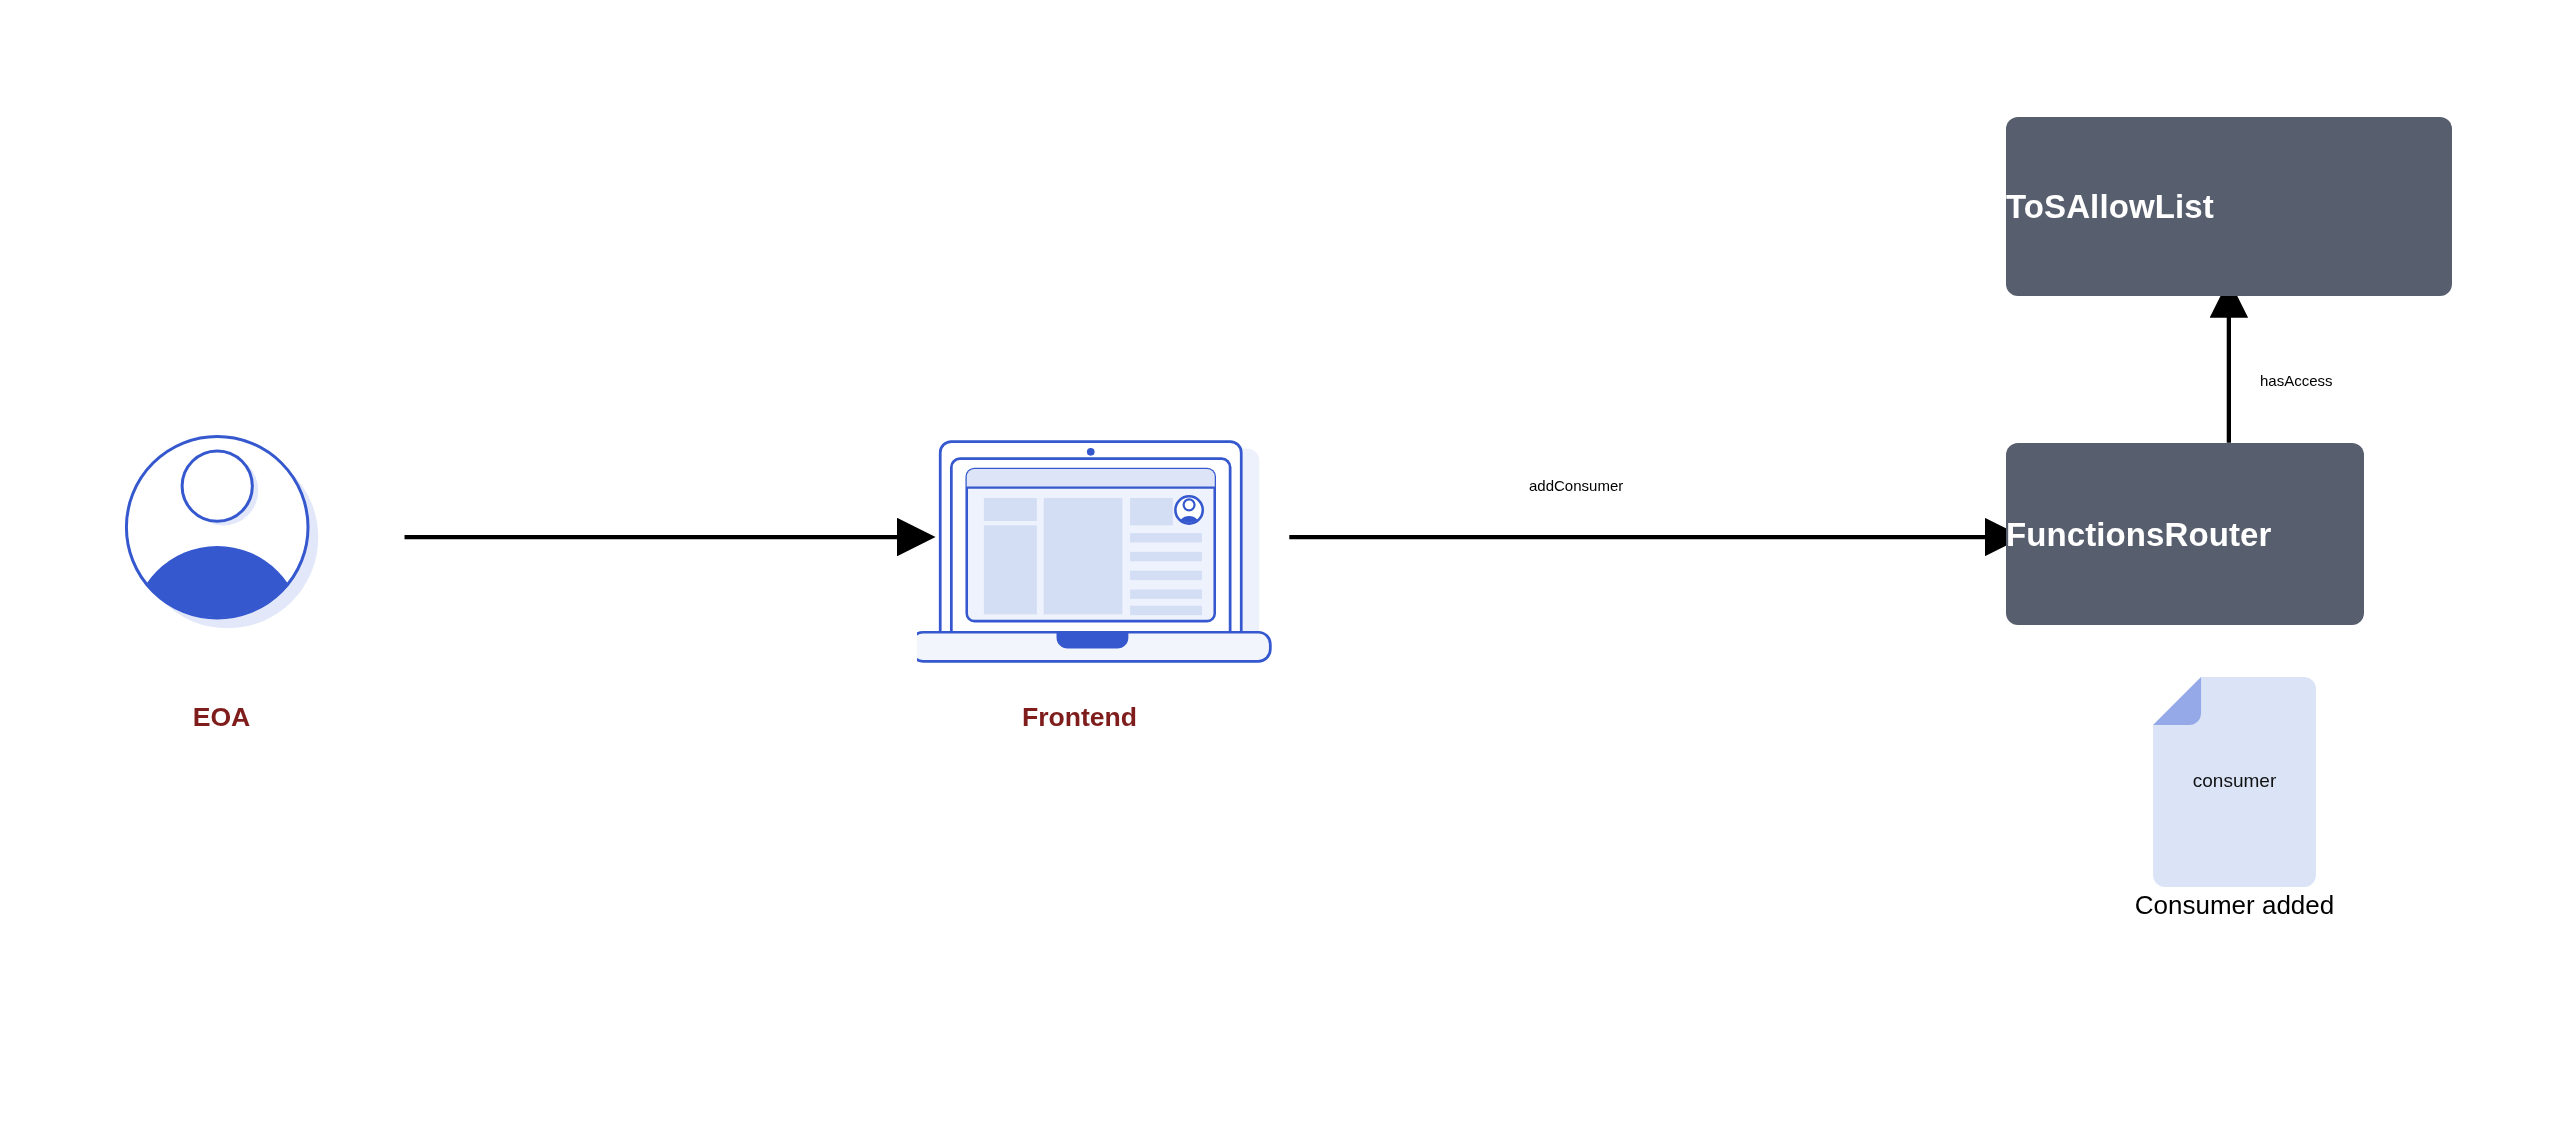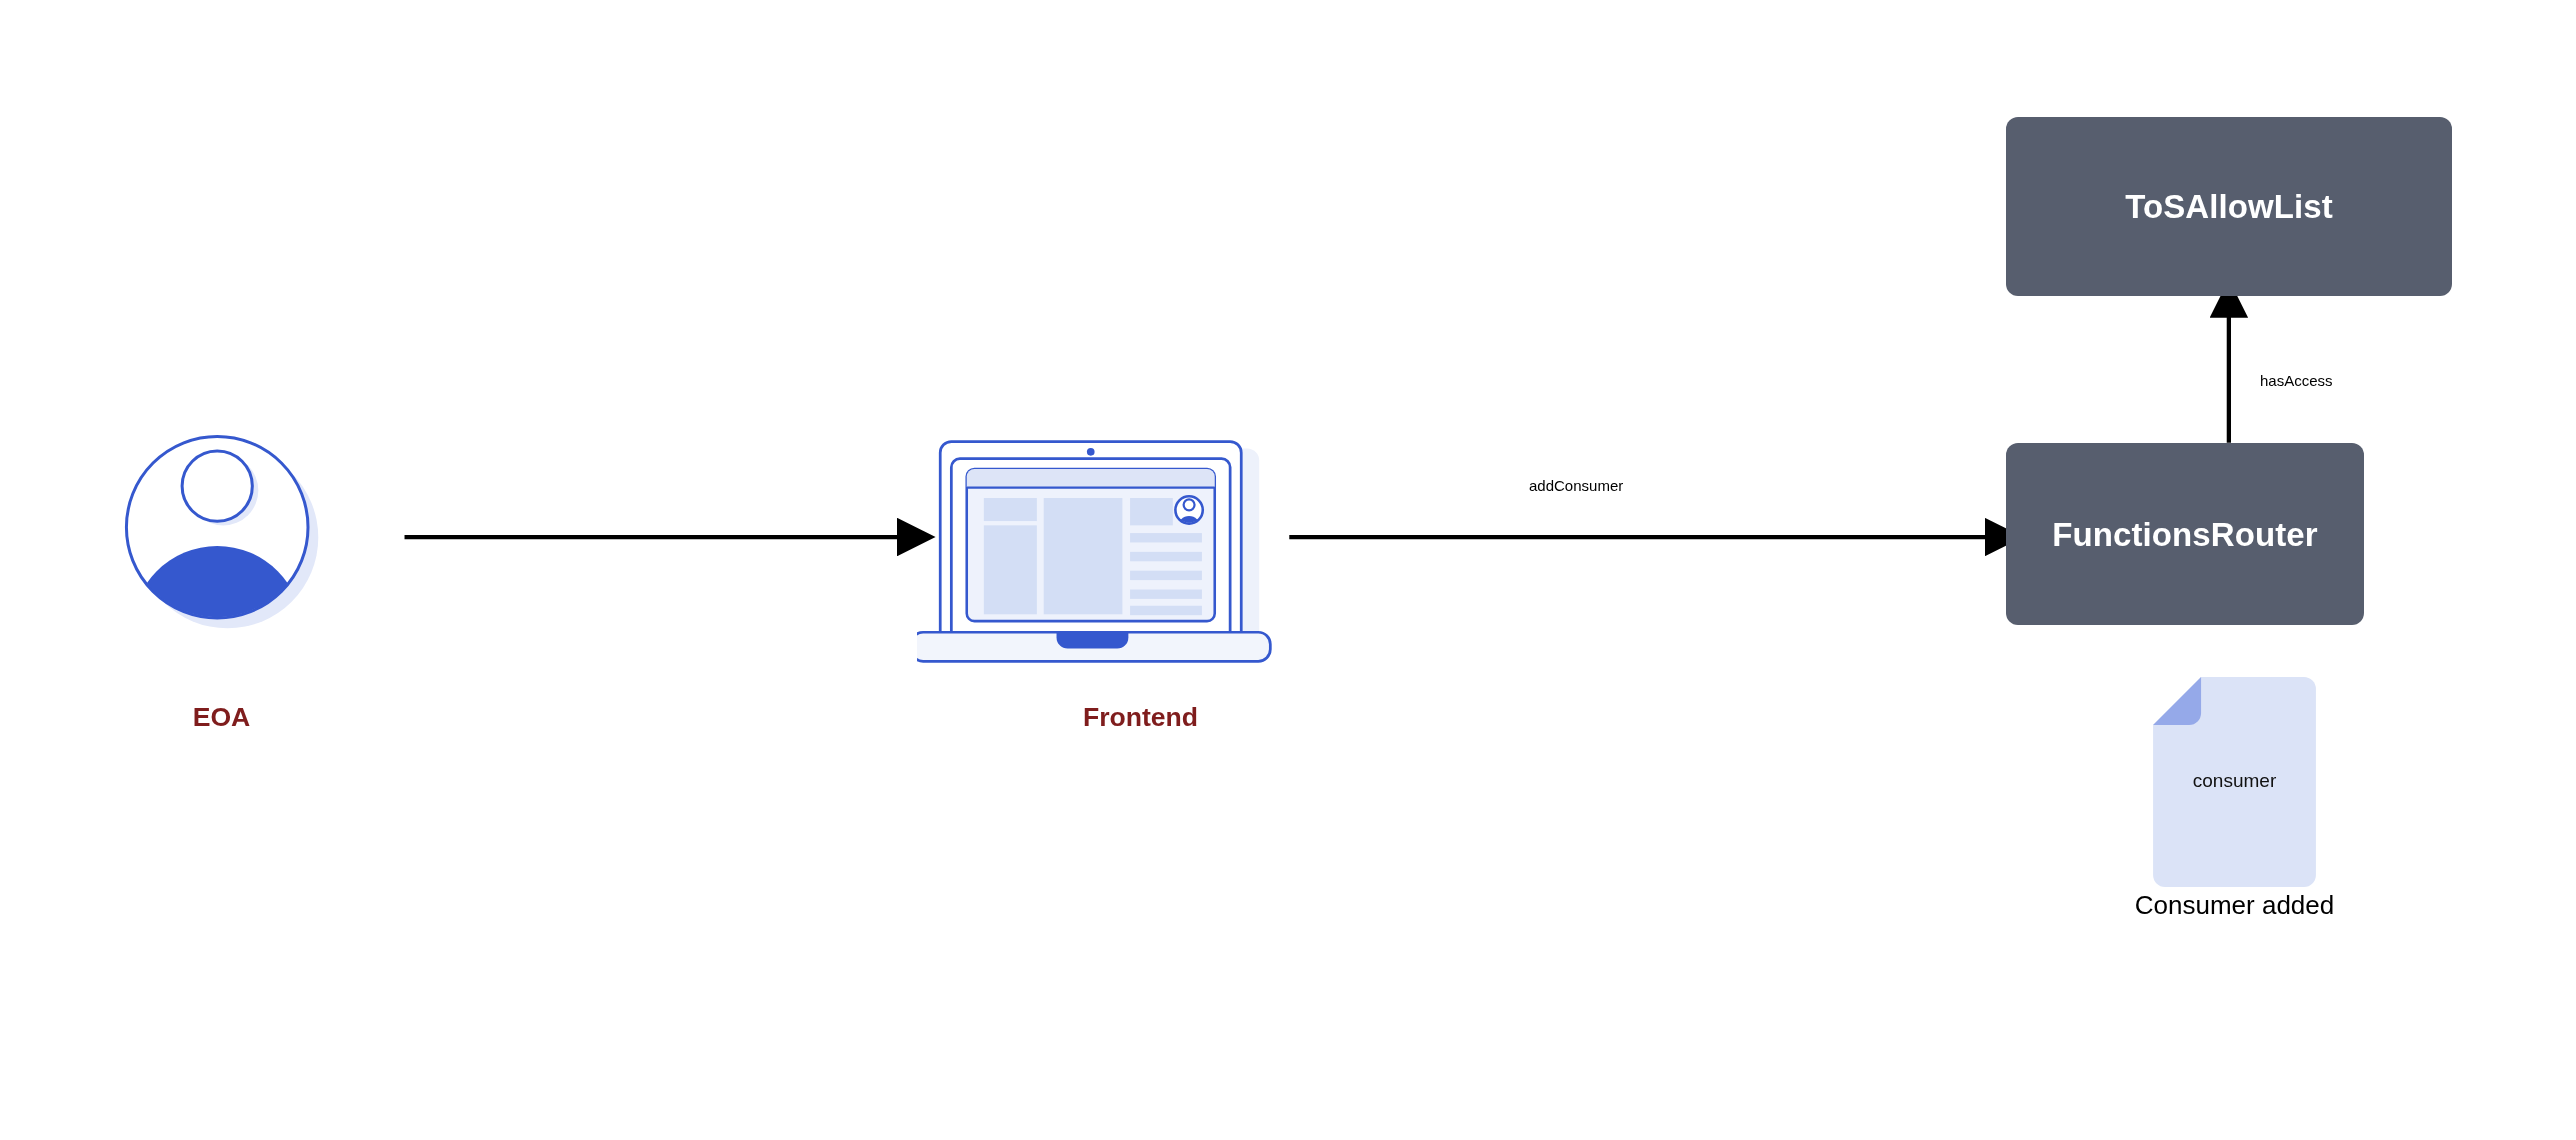--- a/index.html
+++ b/index.html
@@ -23,21 +23,21 @@
   
   .abs { position: absolute; }
 
   
   .contract-box {
     position: absolute;
     background: #575E6E;
     border-radius: 12px;
     display: flex;
     align-items: center;
-    justify-content: center;
+    justify-content: flex-start;
     box-sizing: border-box;
   }
   .contract-box .contract-label {
     color: #ffffff;
     font-size: 33px;
     font-weight: bold;
     letter-spacing: 0.1px;
     line-height: 1;
     white-space: nowrap;
   }
@@ -172,21 +172,21 @@
         <circle cx="318" cy="84" r="6.4" fill="#ffffff" stroke="#3558CE" stroke-width="2.6"></circle>
       </g>
 
       <path d="M7 233 h392 a14 14 0 0 1 14 14 v6 a14 14 0 0 1 -14 14 h-392
                a14 14 0 0 1 -14 -14 v-6 a14 14 0 0 1 14 -14 z" fill="#F2F5FC" stroke="#3558CE" stroke-width="3.2"></path>
 
       <path d="M163 233 h84 a0 0 0 0 1 0 0 v6 a13 13 0 0 1 -13 13 h-58
                a13 13 0 0 1 -13 -13 v-6 z" fill="#3558CE"></path>
     </svg>
   </div>
-  <div class="node-caption" style="left:969px; top:704px; width:343px;">Frontend</div>
+  <div class="node-caption" style="left:908px; top:704px; width:343px;">Frontend</div>
 
   <div class="edge-label" style="left:1529px; top:478px;">addConsumer</div>
 
   <div class="edge-label" style="left:2260px; top:373px;">hasAccess</div>
 
   <div class="contract-box" id="box-tos-allowlist">
     <span class="contract-label">ToSAllowList</span>
   </div>
 
   <div class="contract-box" id="box-functions-router">

